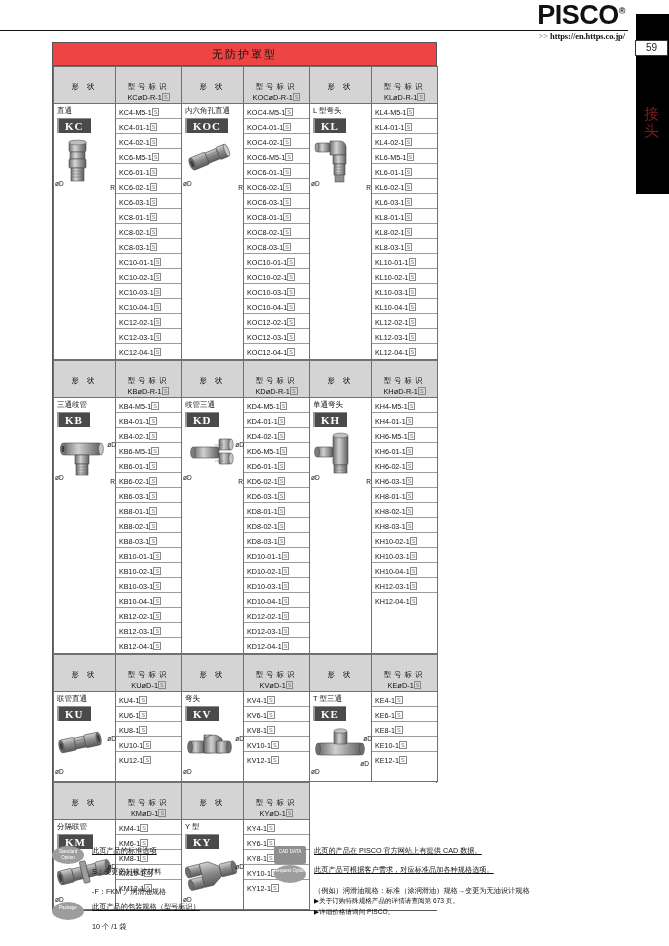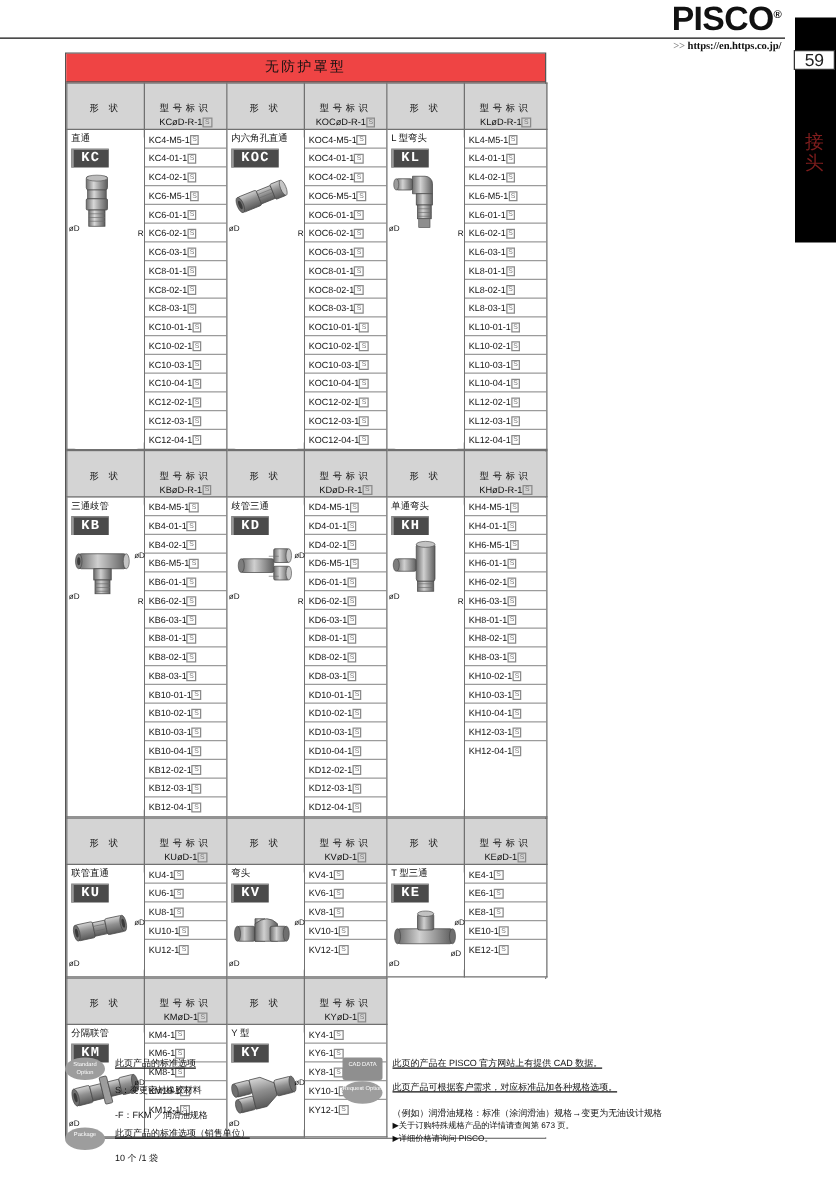--- a/index.html
+++ b/index.html
@@ -13,42 +13,42 @@
   .brand{position:absolute;right:44px;top:2px;font-family:"Liberation Sans",sans-serif;
     font-weight:bold;font-size:27px;letter-spacing:-0.5px;color:#111;line-height:1;}
   .brand .reg{font-size:9px;vertical-align:super;font-weight:bold;}
   .hrule{position:absolute;left:0;top:30px;width:628px;height:1px;background:#111;}
   .url{position:absolute;right:44px;top:31px;font-size:8.5px;font-weight:bold;
        font-family:"Liberation Serif",serif;color:#111;letter-spacing:-0.1px;}
   .url .ar{color:#888;font-weight:bold;}
   
   .sidetab{position:absolute;right:0;top:14px;width:33px;height:180px;background:#000;}
   .pagenum{position:absolute;right:1px;top:40px;width:31px;height:14px;background:#fff;
-    border:1px solid #333;font-size:14px;color:#222;text-align:center;line-height:14px;
+    border:1px solid #333;font-size:10px;color:#222;text-align:center;line-height:14px;
     font-family:"Liberation Sans",sans-serif;}
   .sidetab-label{position:absolute;right:6px;top:105px;width:22px;color:#7f1d1d;
     font-size:15px;line-height:17px;text-align:center;letter-spacing:1px;}
   
   .sheet{position:absolute;left:52px;top:42px;width:385px;border:1px solid #555;
          background:#fff;box-sizing:border-box;}
   .title-row{height:22px;border-bottom:1px solid #555;background:#ef4444;
     text-align:center;font-size:11px;line-height:22px;letter-spacing:2px;color:#111;}
   table.blk{border-collapse:collapse;width:100%;table-layout:fixed;}
   table.blk td,table.blk th{border:1px solid #707070;padding:0;vertical-align:top;}
   .colshape{width:62px;}
   .colcode{width:66px;}
   .hdr{background:#d4d4d4;height:26px;text-align:center;font-size:7.4px;
        color:#111;line-height:11px;padding:2px 0 0 0 !important;font-weight:normal;}
   .hdr .l1{letter-spacing:3px;display:block;margin-top:12px;}
   .hdr .l2{display:block;font-family:"Liberation Sans",sans-serif;letter-spacing:0px;}
   .shapecell{position:relative;background:#fff;padding:2px 0 0 3px !important;border-radius:11px;}
   .sname{font-size:7.5px;color:#111;line-height:10px;display:block;}
   .tag{display:inline-block;margin-top:2px;background:#4a4a4a;color:#fff;
     font-weight:bold;font-size:11px;letter-spacing:1px;padding:1px 7px 1px 6px;
-    font-family:Liberation Mono, monospace;
+    font-family:Liberation Serif, serif;
     border-left:2px solid #9a9a9a;border-top:1px solid #8c8c8c;}
   .codecell{padding:0 !important;background:#fff;}
   .codelist{list-style:none;margin:0;padding:0;}
   .codelist li{font-size:7.2px;line-height:8px;height:15px;padding:4px 0 0 3px;
     border-bottom:1px solid #9b9b9b;color:#111;white-space:nowrap;
     font-family:"Liberation Sans",sans-serif;box-sizing:border-box;}
   .codelist li:last-child{border-bottom:none;}
   .sq{display:inline-block;border:1px solid #8a8a8a;color:#777;font-size:5.5px;
     line-height:6px;padding:0 1px;vertical-align:1px;margin-left:0px;}
   
@@ -650,21 +650,21 @@
         <div class="badge">Standard Option</div>
         <div class="nt">
           <span class="u">此页产品的标准选项</span>
           <span class="sub">S：变更密封橡胶材料</span>
           <span class="sub">-F：FKM ／润滑油规格</span>
         </div>
       </div>
       <div class="nrow">
         <div class="badge">Package</div>
         <div class="nt">
-          <span class="u">此页产品的标准选项（销售单位）</span>
+          <span class="u">此页产品的包装规格（型号标识）</span>
           <span class="sub">10 个 /1 袋</span>
         </div>
       </div>
     </div>
   <div class="ncol right" id="notes-right">
       <div class="nrow">
         <div class="badge sq2">CAD DATA</div>
         <div class="nt">
           <span class="u">此页的产品在 PISCO 官方网站上有提供 CAD 数据。</span>
         </div>

